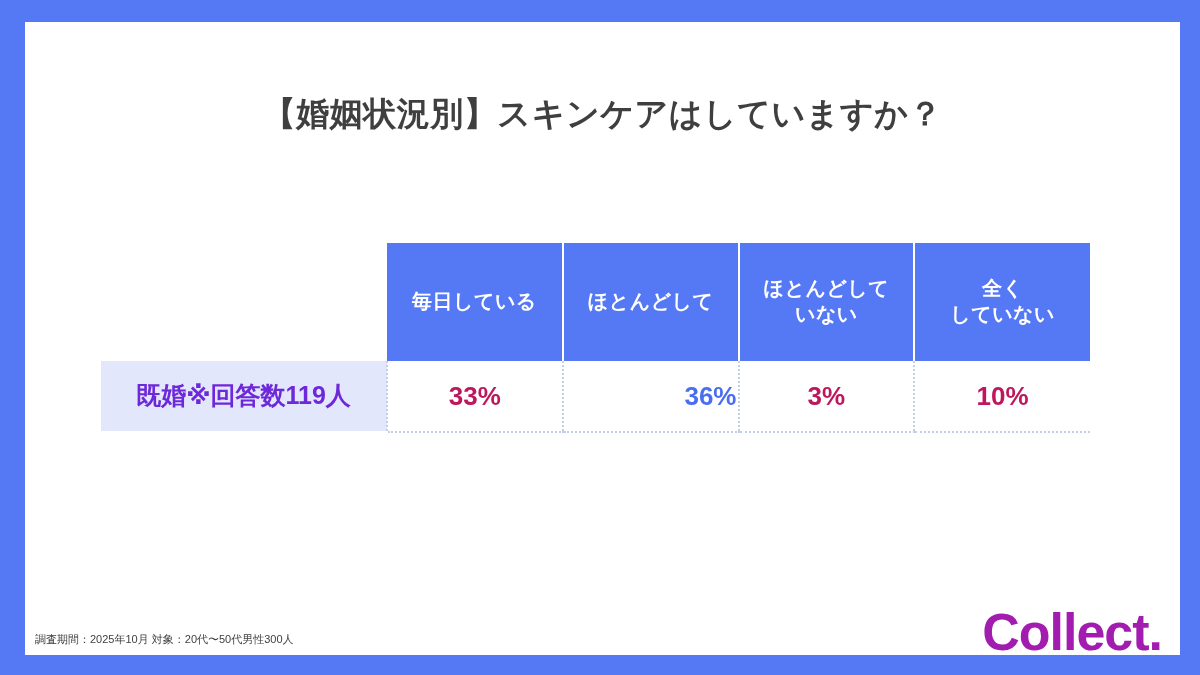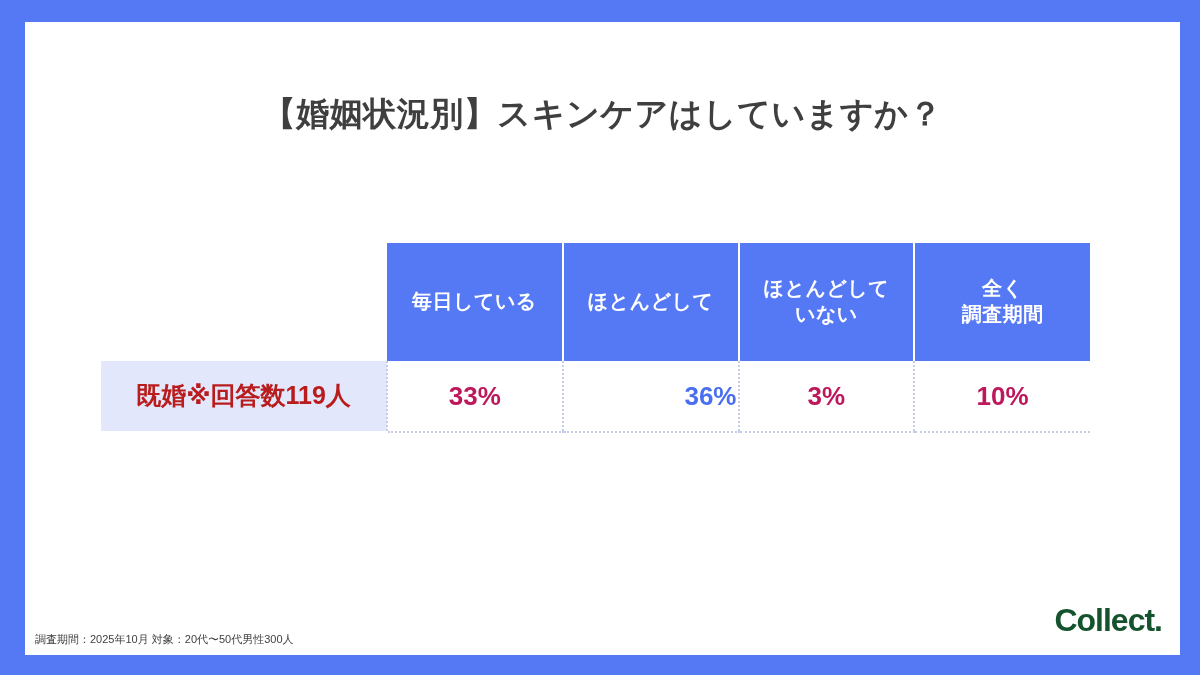--- a/index.html
+++ b/index.html
@@ -84,21 +84,21 @@
     padding: 4px 6px;
     border-left: 2px solid #ffffff;
     box-sizing: border-box;
     letter-spacing: 0.5px;
   }
   tr.head-row th.hcell.first { border-left: none; }
 
   
   td.lcell {
     background: #e2e7fb;
-    color: #b91c1c;
+    color: #6d28d9;
     font-size: 25px;
     font-weight: bold;
     text-align: center;
     vertical-align: middle;
     height: 71px;
     padding: 0 6px;
     border-bottom: 3px solid #ffffff;
     box-sizing: border-box;
     white-space: nowrap;
   }
@@ -130,23 +130,23 @@
     font-size: 11px;
     color: #3f3f3f;
     letter-spacing: 0px;
     white-space: nowrap;
   }
 
   .logo {
     position: absolute;
     right: 18px;
     top: 580px;
-    font-size: 32px;
-    font-weight: bold;
-    color: #14532d;
+    font-size: 52px;
+    font-weight: bold;
+    color: #a21caf;
     letter-spacing: -1px;
     white-space: nowrap;
   }
 </style>
 </head>
 <body>
 
 <div class="slide">
   <div class="card">
 
@@ -169,21 +169,21 @@
             </th>
             <th class="hcell">
               <span>ほとんどして</span>
             </th>
             <th class="hcell">
               <span>ほとんどして</span><br>
               <span>いない</span>
             </th>
             <th class="hcell">
               <span>全く</span><br>
-              <span>調査期間</span>
+              <span>していない</span>
             </th>
           </tr>
         </thead>
         <tbody>
           <tr class="data-row">
             <td class="lcell">既婚※回答数119人</td>
             <td class="dcell">33%</td>
             <td class="dcell hl">36%</td>
             <td class="dcell">3%</td>
             <td class="dcell">10%</td>

